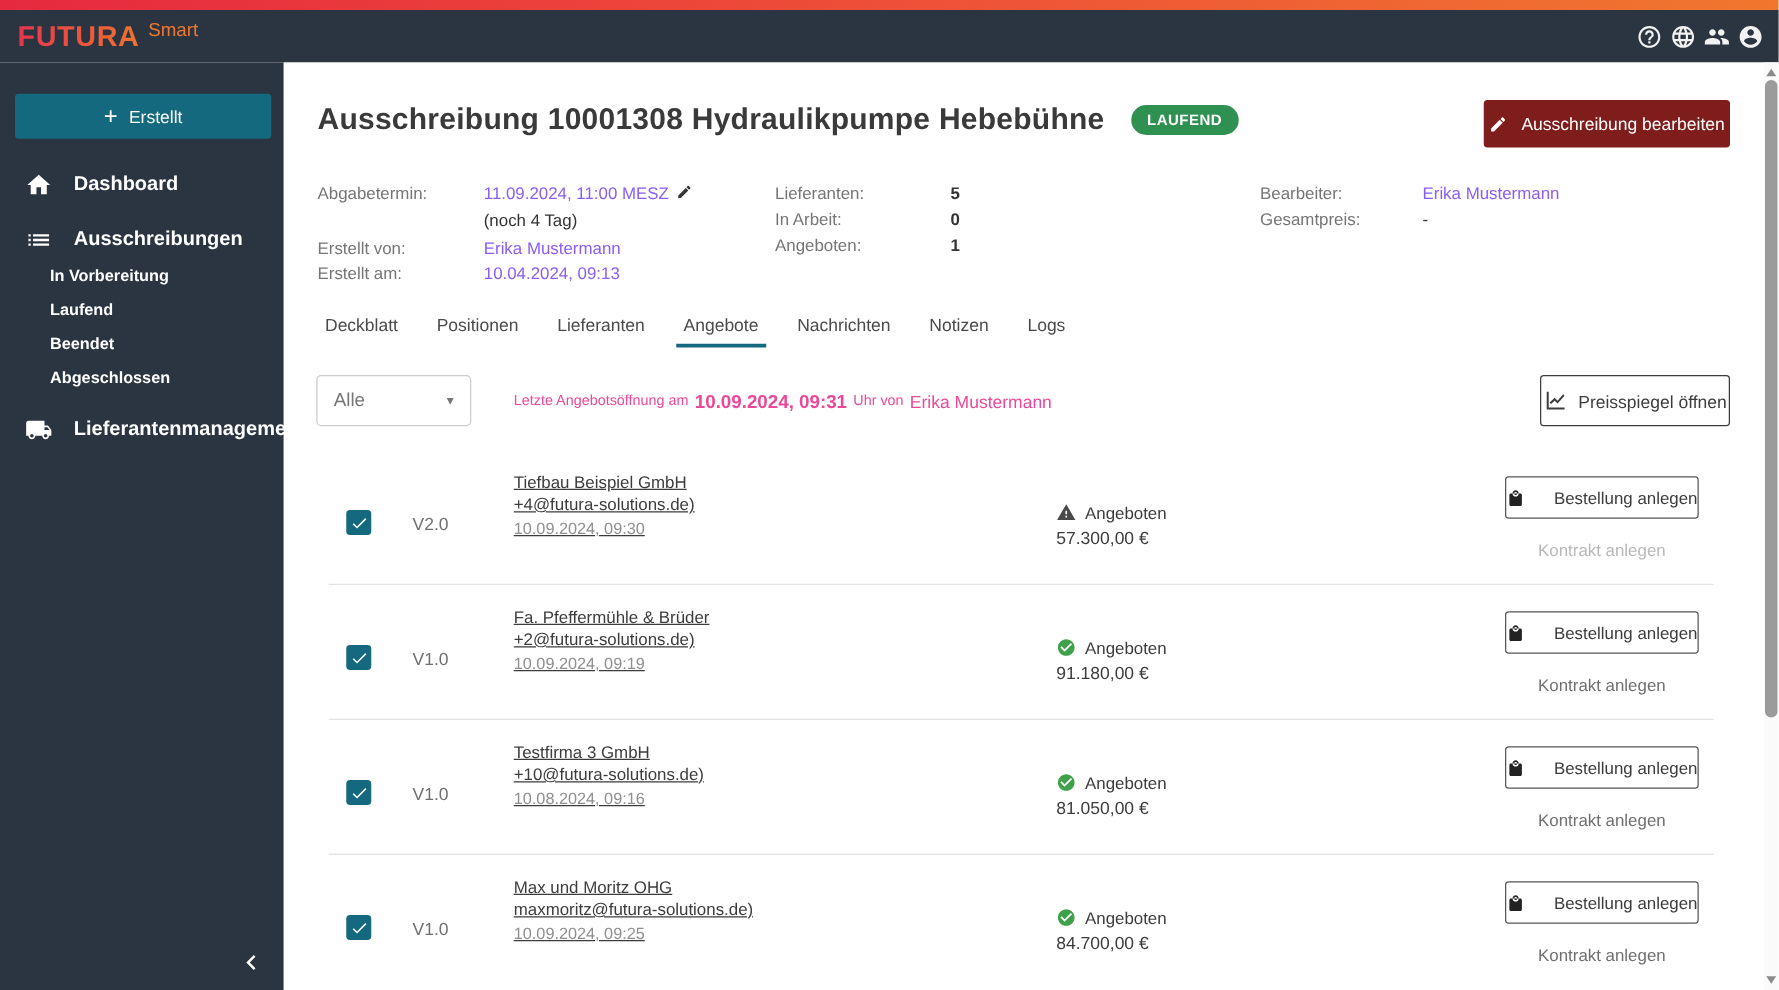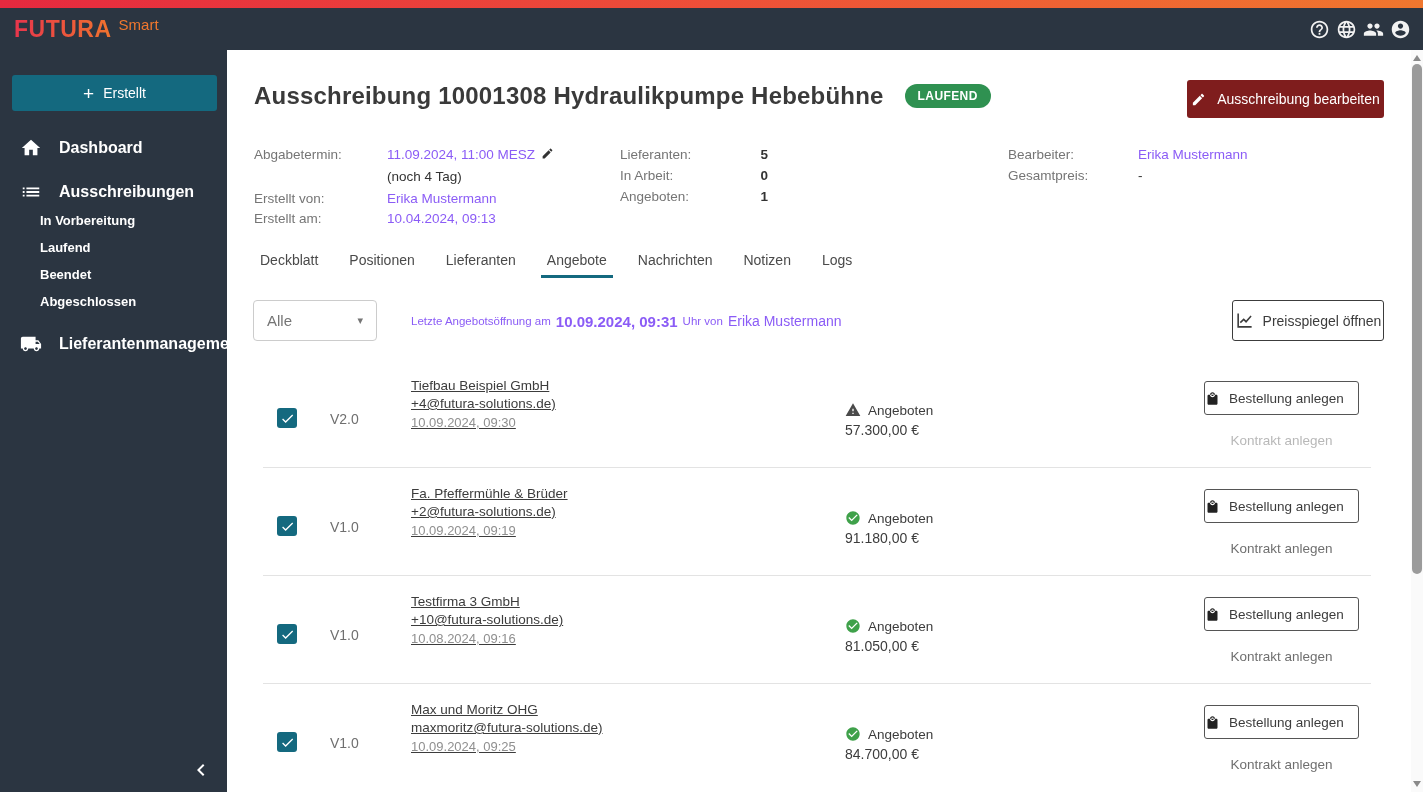--- a/index.html
+++ b/index.html
@@ -58,21 +58,21 @@
   
   .tabs { position:absolute; left:27px; top:196px; display:flex; }
   .tab { font-size:14px; color:#4a4a4a; padding:6px 6px 10px; margin-right:19px; cursor:pointer; }
   .tab.active { border-bottom:3px solid #14697f; padding-bottom:7px; }
 
   
   .filter-select { position:absolute; left:26px; top:250px; width:124px; height:41px;
     border:1px solid #ccc; border-radius:4px; background:#fff; display:flex; align-items:center;
     justify-content:space-between; padding:0 13px; color:#757575; font-size:15px; cursor:pointer; }
   .caret { font-size:11px; color:#757575; }
-  .last-open { position:absolute; left:184px; top:251px; height:40px; display:flex; align-items:center; gap:5px; color:#8b5cf6; }
+  .last-open { position:absolute; left:184px; top:251px; height:40px; display:flex; align-items:center; gap:5px; color:#ec4899; }
   .lo-sm { font-size:11.5px; }
   .lo-date { font-size:15px; font-weight:bold; }
   .lo-user { font-size:14px; }
   .preisspiegel-btn { position:absolute; right:39px; top:250px; width:152px; height:41px;
     border:1px solid #3c3c3c; border-radius:3px; background:#fff; display:flex; align-items:center;
     justify-content:center; gap:9px; font-size:14px; color:#3c3c3c; font-family:inherit; cursor:pointer; }
   .preisspiegel-btn svg { width:19px; height:19px; fill:#3c3c3c; }
 
   
   .offers { position:absolute; left:0; right:12px; top:310px; bottom:0; }
@@ -85,21 +85,21 @@
   .sup { position:absolute; left:148px; top:17px; font-size:13.5px; color:#3c3c3c; line-height:18px;text-decoration:underline; }
   .sup .sup-date { font-size:13px; color:#8f8f8f; margin-top:1px; }
   .status { position:absolute; left:582px; top:42px; }
   .status-line { display:flex; align-items:center; gap:7px; font-size:13.5px; color:#3c3c3c; }
   .status-line svg { width:16px; height:16px; }
   .icon-warning { fill:#4a4a4a; }
   .icon-check { fill:#3fa14a; }
   .price { margin-top:4px; font-size:14px; color:#3c3c3c; }
   .actions { position:absolute; left:941px; top:21px; width:155px; }
   .order-btn { width:155px; height:34px; border:1px solid #555; border-radius:3px; background:#fff;
-    display:flex; align-items:center; justify-content:flex-start; gap:9px; font-size:13.5px;
+    display:flex; align-items:center; justify-content:space-between; gap:9px; font-size:13.5px;
     color:#3c3c3c; font-family:inherit; cursor:pointer; }
   .order-btn svg { width:15px; height:15px; fill:#222; }
   .contract-link { margin-top:18px; text-align:center; font-size:13.5px; color:#6f6f6f; cursor:pointer; }
   .contract-link.disabled { color:#b8b8b8; }
 
   
   .scrollbar { position:absolute; right:0; top:0; bottom:0; width:12px; background:#fafafa; }
   .scroll-up { position:absolute; top:5px; left:2px; width:0; height:0;
     border-left:4px solid transparent; border-right:4px solid transparent; border-bottom:6px solid #8a8a8a; }
   .scroll-down { position:absolute; bottom:5px; left:2px; width:0; height:0;

